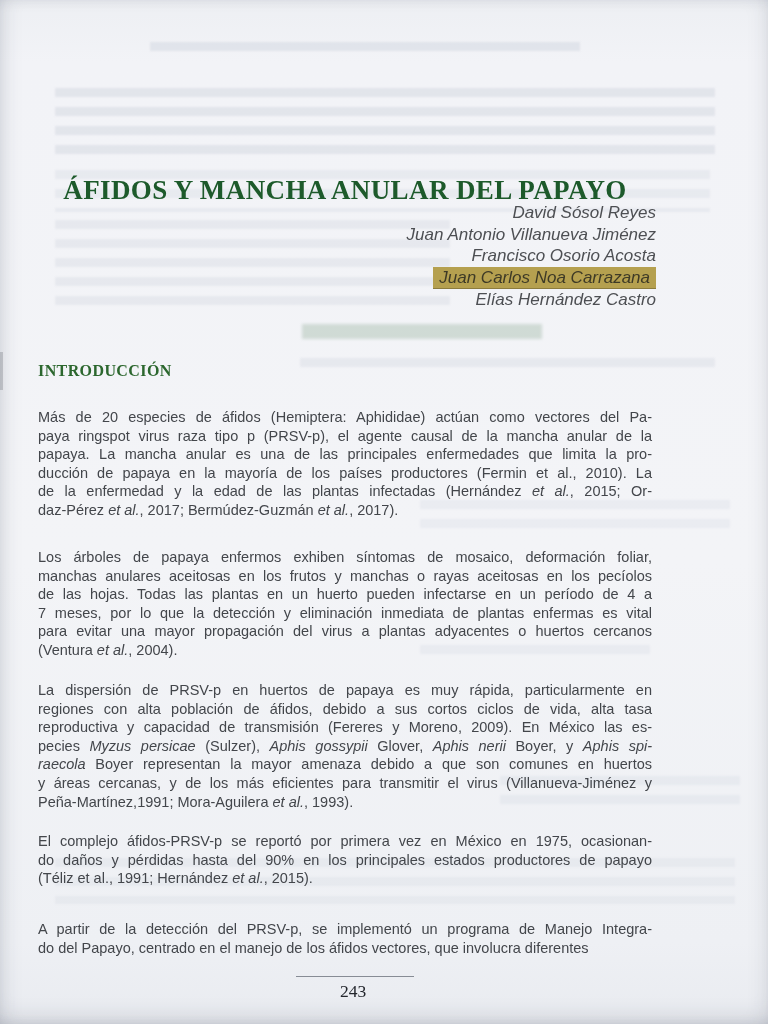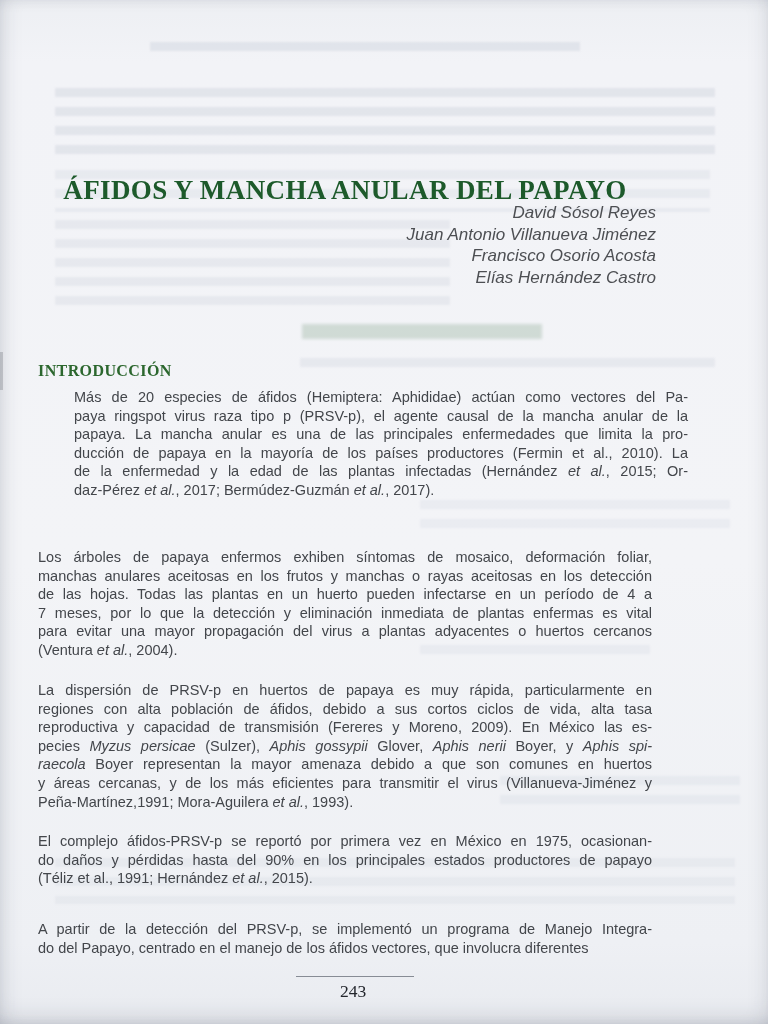--- a/index.html
+++ b/index.html
@@ -62,21 +62,21 @@
     font-weight: bold; font-size: 16px; letter-spacing: 0.4px;
     color: #2c672e;
   }
   .para {
     position: absolute; left: 38px; width: 614px;
     font-size: 14.5px; line-height: 18.6px;
     color: #43464b;
   }
   .para .ln { text-align: justify; text-align-last: justify; }
   .para .ln.last { text-align-last: left; }
-  #para-0 { top: 388px; margin-left: 36px; }
+  #para-0 { top: 408px; }
   #para-1 { top: 548px; }
   #para-2 { top: 681px; }
   #para-3 { top: 832px; }
   #para-4 { top: 913px; margin-top: 7px; }
 
   .footer-rule {
     position: absolute; top: 976px; left: 296px; width: 118px;
     border-top: 1.5px solid #878c95;
   }
   .footer-page {
@@ -105,37 +105,38 @@
   <div class="edge-mark"></div>
 
   <div class="content">
 
     <h1 class="doc-title">ÁFIDOS Y MANCHA ANULAR DEL PAPAYO</h1>
 
     <div class="authors">
       <div>David Sósol Reyes</div>
       <div>Juan Antonio Villanueva Jiménez</div>
       <div>Francisco Osorio Acosta</div>
+      <div><span class="author-highlight">Juan Carlos Noa Carrazana</span></div>
       <div>Elías Hernández Castro</div>
     </div>
 
     <h2 class="section-heading">INTRODUCCIÓN</h2>
 
     <div class="para" id="para-0">
       <div class="ln">Más de 20 especies de áfidos (Hemiptera: Aphididae) actúan como vectores del Pa-</div>
       <div class="ln">paya ringspot virus raza tipo p (PRSV-p), el agente causal de la mancha anular de la</div>
       <div class="ln">papaya. La mancha anular es una de las principales enfermedades que limita la pro-</div>
       <div class="ln">ducción de papaya en la mayoría de los países productores (Fermin et al., 2010). La</div>
       <div class="ln">de la enfermedad y la edad de las plantas infectadas (Hernández <i>et al.</i>, 2015; Or-</div>
       <div class="ln last">daz-Pérez <i>et al.</i>, 2017; Bermúdez-Guzmán <i>et al.</i>, 2017).</div>
     </div>
 
     <div class="para" id="para-1">
       <div class="ln">Los árboles de papaya enfermos exhiben síntomas de mosaico, deformación foliar,</div>
-      <div class="ln">manchas anulares aceitosas en los frutos y manchas o rayas aceitosas en los detección</div>
+      <div class="ln">manchas anulares aceitosas en los frutos y manchas o rayas aceitosas en los pecíolos</div>
       <div class="ln">de las hojas. Todas las plantas en un huerto pueden infectarse en un período de 4 a</div>
       <div class="ln">7 meses, por lo que la detección y eliminación inmediata de plantas enfermas es vital</div>
       <div class="ln">para evitar una mayor propagación del virus a plantas adyacentes o huertos cercanos</div>
       <div class="ln last">(Ventura <i>et al.</i>, 2004).</div>
     </div>
 
     <div class="para" id="para-2">
       <div class="ln">La dispersión de PRSV-p en huertos de papaya es muy rápida, particularmente en</div>
       <div class="ln">regiones con alta población de áfidos, debido a sus cortos ciclos de vida, alta tasa</div>
       <div class="ln">reproductiva y capacidad de transmisión (Fereres y Moreno, 2009). En México las es-</div>

